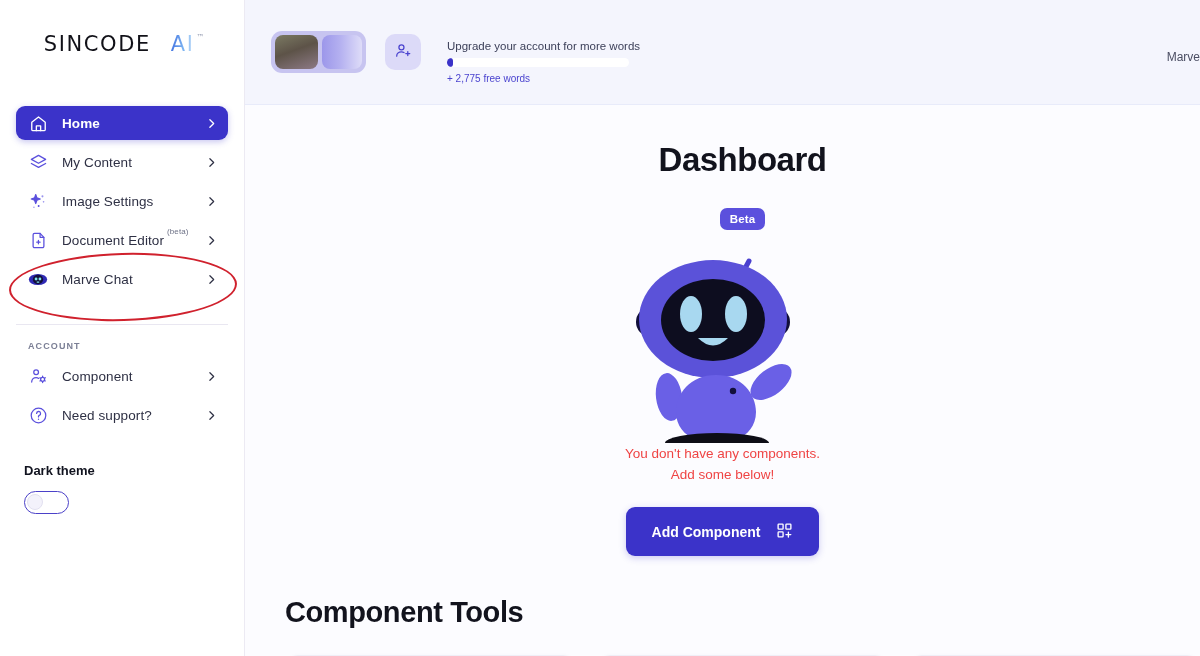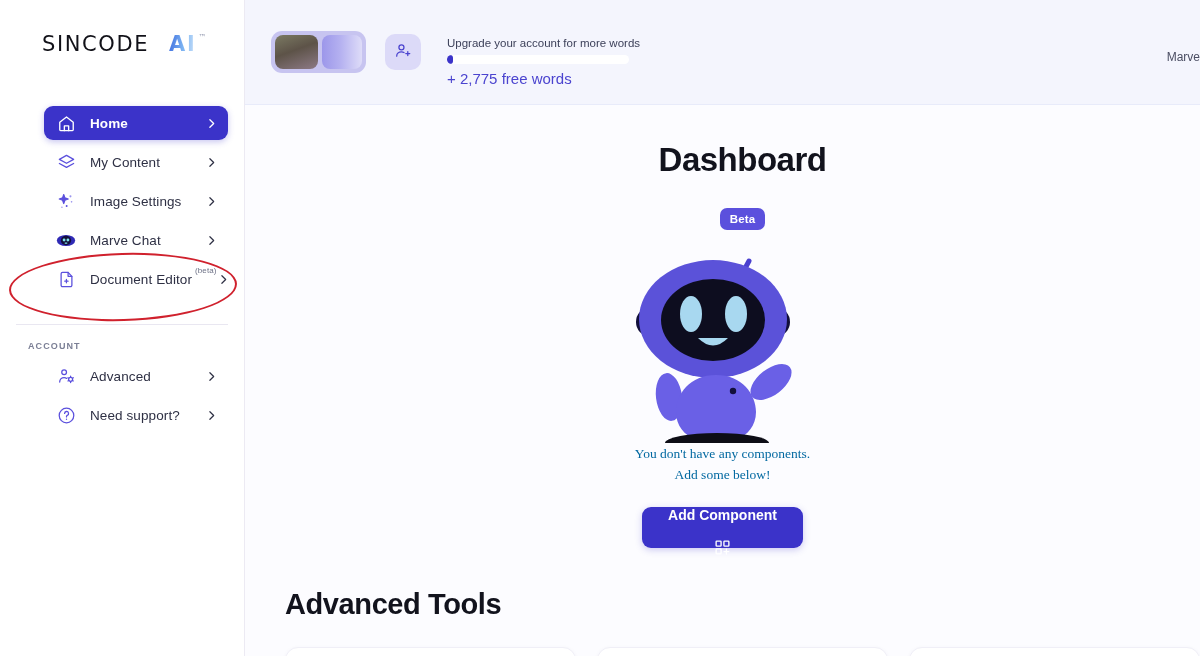--- a/index.html
+++ b/index.html
@@ -29,28 +29,28 @@
     font-weight: 400; color: #111118;
     display: flex; align-items: flex-start;
     font-family: "DejaVu Sans", sans-serif;
   }
   .logo .mark { font-weight: 400; }
   .logo .ai {
     margin-left: 20px;
     background: linear-gradient(95deg, #3f6fe0 0%, #7fb6f2 55%, #cfe4fa 100%);
     -webkit-background-clip: text; background-clip: text;
     -webkit-text-fill-color: transparent; color: transparent;
-    font-weight: 700;
+    font-weight: 400;
   }
   .logo .tm {
     font-size: 8px; color: #9aa0b5; margin-left: 2px; margin-top: 1px;
     -webkit-text-fill-color: #9aa0b5;
   }
 
-  .nav { padding: 18px 16px 0 16px; margin-left: 28px; }
+  .nav { padding: 18px 16px 0 16px; }
   .nav-item {
     height: 34px; margin-bottom: 5px;
     display: flex; align-items: center;
     border-radius: 9px; padding: 0 10px 0 12px;
     cursor: pointer; position: relative;
   }
   .nav-item .ico {
     width: 20px; height: 20px; margin-right: 14px;
     display: flex; align-items: center; justify-content: center;
     flex: 0 0 20px;
@@ -130,21 +130,21 @@
     display: flex; align-items: center; justify-content: center;
     flex: 0 0 36px; cursor: pointer;
   }
   .upgrade { margin-left: 26px; }
   .upgrade .u-title { font-size: 11.5px; color: #3b3f58; margin-top: 20px; }
   .progress {
     width: 182px; height: 9px; border-radius: 5px;
     background: #ffffff; margin-top: 6px; overflow: hidden;
   }
   .progress .fill { width: 6px; height: 9px; background: #3b33c9; border-radius: 3px; }
-  .upgrade .u-free { font-size: 15px; color: #4b44cf; margin-top: 6px; }
+  .upgrade .u-free { font-size: 10px; color: #4b44cf; margin-top: 6px; }
   .easy-text {
     position: absolute; right: 0px; top: 50px;
     font-size: 12px; color: #4b4e63; white-space: nowrap;
   }
 
   .content { padding: 36px 0 0 40px; position: relative; height: 551px; }
   .page-title-row { display: flex; align-items: center; gap: 26px; flex-direction: column; }
   .page-title {
     font-size: 33px; font-weight: bold; color: #12131d; letter-spacing: -.5px;
   }
@@ -154,29 +154,28 @@
     position: relative; top: 3px;
   }
 
   
   .empty {
     margin-top: 16px; display: flex; flex-direction: column;
     align-items: center; width: 875px;
   }
   .robot { width: 200px; height: 200px; }
   .empty-line {
-    font-size: 13.5px; color: #0369a1; text-align: left; line-height: 21px; font-family: Liberation Serif, serif;
+    font-size: 13.5px; color: #ef4444; text-align: left; line-height: 21px;
   }
   .add-btn {
-    margin-top: 22px; height: 41px; padding: 0 26px;
+    margin-top: 22px; height: 49px; padding: 0 26px;
     background: #3b33c9; color: #fff; border: none; border-radius: 9px;
     font-size: 14px; font-weight: bold; font-family: "Liberation Sans", sans-serif;
     display: flex; align-items: center; gap: 16px; cursor: pointer;
     box-shadow: 0 2px 7px rgba(59,51,201,.25);
-    flex-direction: column;
   }
 
   .tools-title {
     margin-top: 40px; font-size: 29px; font-weight: bold;
     color: #12131d; letter-spacing: -.4px;
   }
   .cards {
     margin-top: 26px; display: flex; gap: 21px;
   }
   .card {
@@ -248,71 +247,71 @@
         <span class="lbl">Image Settings</span>
         <span class="chev">
           <svg width="13" height="13" viewBox="0 0 24 24" fill="none" stroke="#2e3044" stroke-width="2.2" stroke-linecap="round" stroke-linejoin="round">
               <path d="M9 5l7 7-7 7"></path>
             </svg>
         </span>
       </div>
 
       <div class="nav-item">
         <span class="ico">
+          <svg width="19" height="19" viewBox="0 0 24 24" fill="none" stroke="#5b50dd" stroke-width="1.6" stroke-linecap="round" stroke-linejoin="round">
+            <path d="M14 3H7a1.8 1.8 0 0 0-1.8 1.8v14.4A1.8 1.8 0 0 0 7 21h10a1.8 1.8 0 0 0 1.8-1.8V8z"></path>
+            <path d="M14 3v5h4.8"></path>
+            <path d="M11.9 12v4.2M9.8 14.1H14"></path>
+          </svg>
+        </span>
+        <span class="lbl">
+          <span>Document Editor</span><span class="sup">(beta)</span>
+        </span>
+        <span class="chev">
+          <svg width="13" height="13" viewBox="0 0 24 24" fill="none" stroke="#2e3044" stroke-width="2.2" stroke-linecap="round" stroke-linejoin="round">
+              <path d="M9 5l7 7-7 7"></path>
+            </svg>
+        </span>
+      </div>
+
+      <div class="nav-item">
+        <span class="ico">
           <svg width="21" height="21" viewBox="0 0 24 24">
             <ellipse cx="12" cy="12" rx="11" ry="6.6" fill="#2f2ab5"></ellipse>
             <ellipse cx="12" cy="12" rx="6.2" ry="5.6" fill="#120f3b"></ellipse>
             <circle cx="9.7" cy="11.4" r="1.7" fill="#7fe3e8"></circle>
             <circle cx="14.3" cy="11.4" r="1.7" fill="#7fe3e8"></circle>
             <rect x="10.3" y="14.4" width="3.4" height="1.4" rx="0.7" fill="#7fe3e8"></rect>
           </svg>
         </span>
         <span class="lbl">Marve Chat</span>
         <span class="chev">
           <svg width="13" height="13" viewBox="0 0 24 24" fill="none" stroke="#2e3044" stroke-width="2.2" stroke-linecap="round" stroke-linejoin="round">
               <path d="M9 5l7 7-7 7"></path>
             </svg>
         </span>
       </div>
 
-      <div class="nav-item">
-        <span class="ico">
-          <svg width="19" height="19" viewBox="0 0 24 24" fill="none" stroke="#5b50dd" stroke-width="1.6" stroke-linecap="round" stroke-linejoin="round">
-            <path d="M14 3H7a1.8 1.8 0 0 0-1.8 1.8v14.4A1.8 1.8 0 0 0 7 21h10a1.8 1.8 0 0 0 1.8-1.8V8z"></path>
-            <path d="M14 3v5h4.8"></path>
-            <path d="M11.9 12v4.2M9.8 14.1H14"></path>
-          </svg>
-        </span>
-        <span class="lbl">
-          <span>Document Editor</span><span class="sup">(beta)</span>
-        </span>
-        <span class="chev">
-          <svg width="13" height="13" viewBox="0 0 24 24" fill="none" stroke="#2e3044" stroke-width="2.2" stroke-linecap="round" stroke-linejoin="round">
-              <path d="M9 5l7 7-7 7"></path>
-            </svg>
-        </span>
-      </div>
-
     </nav>
 
     <div class="divider"></div>
 
     <div class="section-label">ACCOUNT</div>
 
     <nav class="nav" style="padding-top:0">
       <div class="nav-item">
         <span class="ico">
           <svg width="19" height="19" viewBox="0 0 24 24" fill="none" stroke="#5b50dd" stroke-width="1.6" stroke-linecap="round" stroke-linejoin="round">
             <circle cx="9" cy="6.6" r="3"></circle>
             <path d="M3.4 19c0-3.4 2.6-5.6 5.6-5.6 1.3 0 2.4.35 3.3 1"></path>
             <circle cx="17.2" cy="15.6" r="2.5"></circle>
             <path d="M17.2 11.6v1.2M17.2 18.4v1.2M13.8 13.6l1 .6M19.6 17l1 .6M13.8 17.6l1-.6M19.6 14.2l1-.6"></path>
           </svg>
         </span>
-        <span class="lbl">Advanced</span>
+        <span class="lbl">Component</span>
         <span class="chev">
           <svg width="13" height="13" viewBox="0 0 24 24" fill="none" stroke="#2e3044" stroke-width="2.2" stroke-linecap="round" stroke-linejoin="round">
               <path d="M9 5l7 7-7 7"></path>
             </svg>
         </span>
       </div>
       <div class="nav-item">
         <span class="ico">
           <svg width="19" height="19" viewBox="0 0 24 24" fill="none" stroke="#5b50dd" stroke-width="1.6" stroke-linecap="round" stroke-linejoin="round">
             <circle cx="12" cy="12" r="9.2"></circle>
@@ -322,20 +321,26 @@
         </span>
         <span class="lbl">Need support?</span>
         <span class="chev">
           <svg width="13" height="13" viewBox="0 0 24 24" fill="none" stroke="#2e3044" stroke-width="2.2" stroke-linecap="round" stroke-linejoin="round">
               <path d="M9 5l7 7-7 7"></path>
             </svg>
         </span>
       </div>
     </nav>
 
+    <div class="theme-block">
+      <div class="theme-title">Dark theme</div>
+      <div class="toggle">
+        <div class="knob"></div>
+      </div>
+    </div>
 
     <div class="annotation"></div>
   </aside>
 
   <section class="main">
 
     <header class="topbar">
       <div class="seg">
         <div class="s1"></div>
         <div class="s2"></div>
@@ -407,21 +412,21 @@
             <svg width="17" height="17" viewBox="0 0 24 24" fill="none" stroke="#ffffff" stroke-width="1.9" stroke-linecap="round" stroke-linejoin="round">
               <rect x="3" y="3" width="7" height="7" rx="1"></rect>
               <rect x="14" y="3" width="7" height="7" rx="1"></rect>
               <rect x="3" y="14" width="7" height="7" rx="1"></rect>
               <path d="M17.5 14.4v6.8M14.1 17.8h6.8"></path>
             </svg>
           </span>
         </button>
       </div>
 
-      <h2 class="tools-title">Advanced Tools</h2>
+      <h2 class="tools-title">Component Tools</h2>
 
       <div class="cards">
         <div class="card">
           <span class="emoji">✍️</span>
           <span class="bar"></span>
         </div>
         <div class="card">
           <span class="emoji">✍️</span>
           <span class="bar"></span>
         </div>

